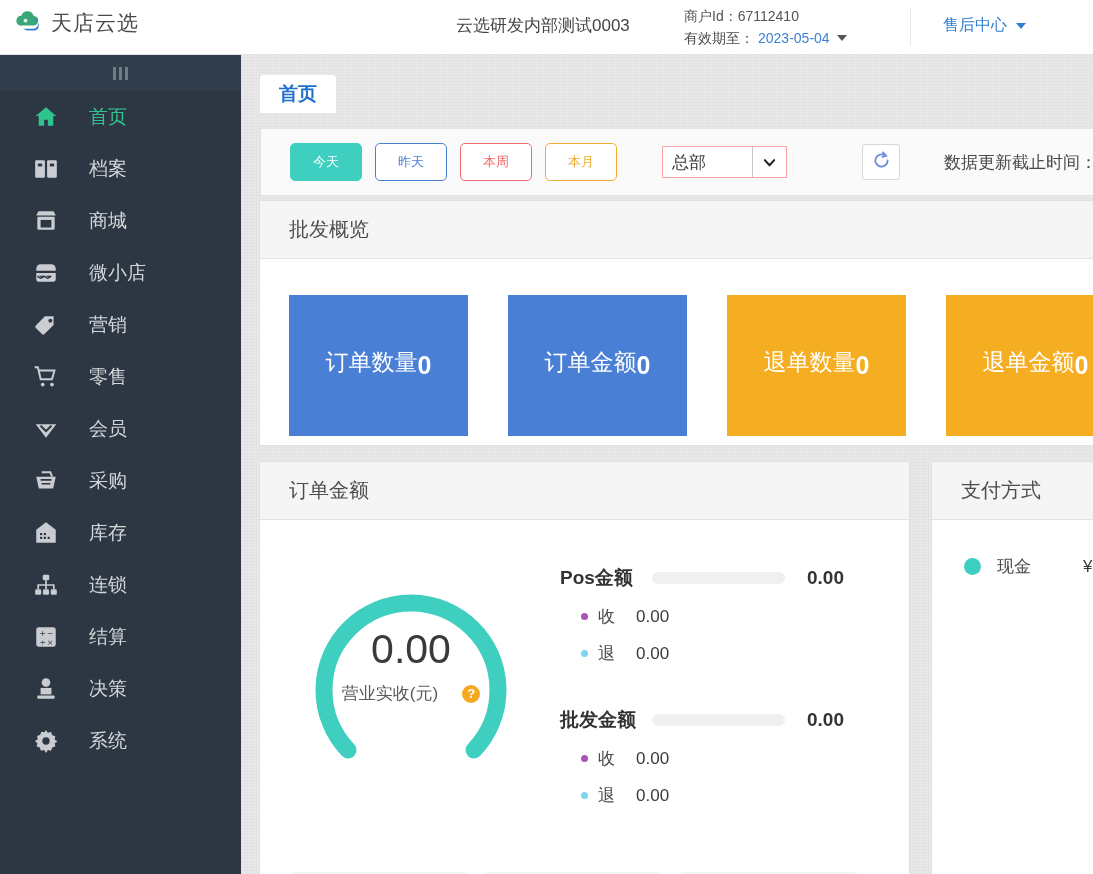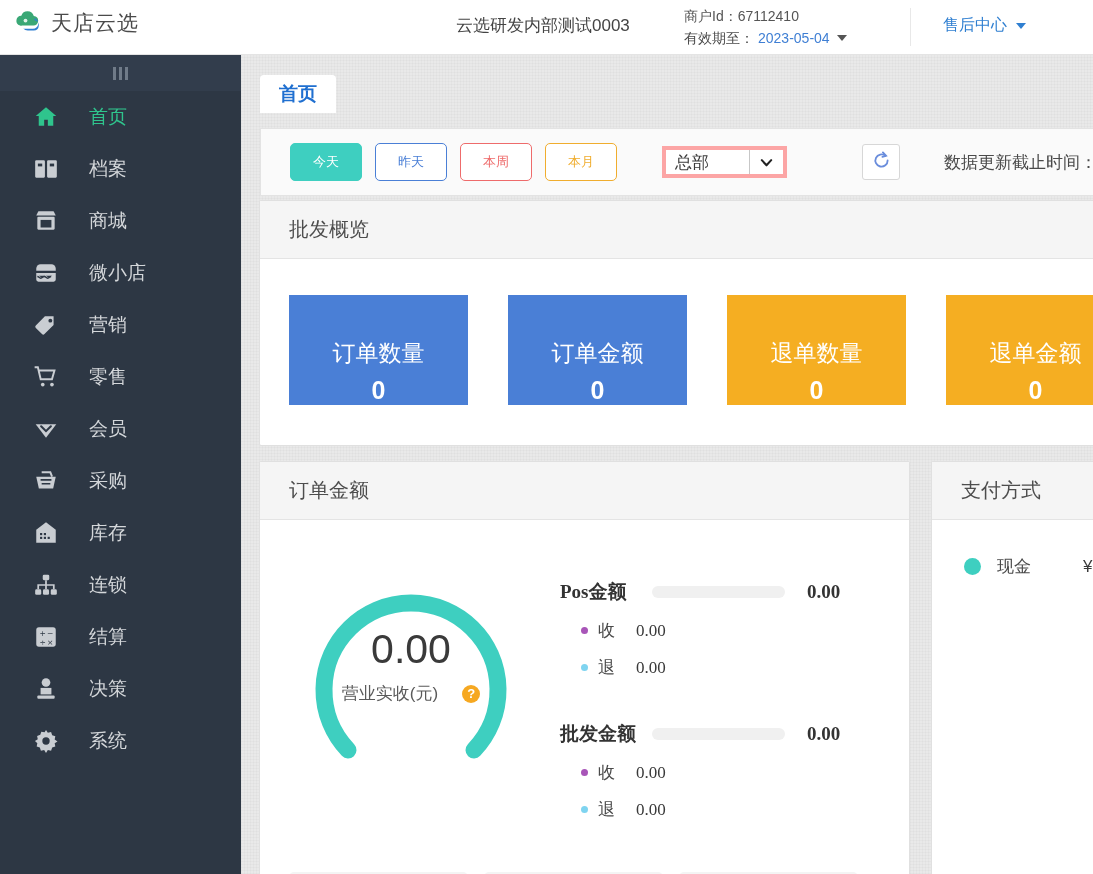--- a/index.html
+++ b/index.html
@@ -125,21 +125,21 @@
     background: #fff;
   }
   .pill.today { background: #3ecfc0; color: #fff; border: 1px solid #3ecfc0; }
   .pill.yesterday { color: #4a7fd6; border: 1px solid #4a7fd6; }
   .pill.week { color: #ee6b6b; border: 1px solid #ee6b6b; }
   .pill.month { color: #f0ad2e; border: 1px solid #f0ad2e; }
 
   .selectbox {
     position: relative; margin-left: 32px;
     width: 125px; height: 32px;
-    background: #fff; border: 4px solid #fca5a5;
+    background: #fff; border: 1px solid #fca5a5;
     display: flex; align-items: center;
     font-size: 17px; color: #3b3b3b;
     padding-left: 9px;
   }
   .selectbox .sep {
     position: absolute; right: 33px; top: 0; bottom: 0;
     width: 1px; background: #c7c7c7;
   }
   .selectbox .chev {
     position: absolute; right: 0; top: 0; bottom: 0; width: 33px;
@@ -166,22 +166,22 @@
   }
 
   .wholesale-panel {
     position: absolute; left: 259px; top: 200px;
     width: 900px; height: 246px;
   }
   .kpi-row {
     display: flex; padding: 36px 0 0 29px; gap: 40px;
   }
   .kpi {
-    width: 179px; height: 110px;
-    display: flex; flex-direction: column; align-items: center; justify-content: flex-end;
+    width: 179px; height: 141px;
+    display: flex; flex-direction: row; align-items: center; justify-content: center;
     color: #fff;
   }
   .kpi .t { font-size: 23px; margin-bottom: 7px; }
   .kpi .v { font-size: 25px; font-weight: bold; }
   .kpi.blue { background: #4a7fd6; }
   .kpi.orange { background: #f5ae22; }
 
   
   .overview-panel {
     position: absolute; left: 259px; top: 461px;
@@ -198,21 +198,21 @@
     margin-top: 12px; font-size: 17px; color: #5a5a5a;
     display: flex; align-items: center; gap: 24px;
   }
   .qmark {
     width: 18px; height: 18px; border-radius: 50%;
     background: #f6a821; color: #fff;
     font-size: 13px; font-weight: bold;
     display: flex; align-items: center; justify-content: center;
   }
 
-  .amt-col { position: absolute; left: 300px; top: 59px; width: 330px; font-family: Liberation Serif, serif; }
+  .amt-col { position: absolute; left: 300px; top: 45px; width: 330px; }
   .amt-group { margin-bottom: 42px; }
   .amt-title-row { display: flex; align-items: center; }
   .amt-title { font-size: 19px; color: #333; font-weight: bold; width: 86px; }
   .amt-bar {
     width: 133px; height: 12px; border-radius: 6px; background: #f0f0f0;
     margin-left: 6px;
   }
   .amt-total { margin-left: 22px; font-size: 19px; color: #333; font-weight: bold; }
   .amt-sub {
     display: flex; align-items: center; gap: 10px;

